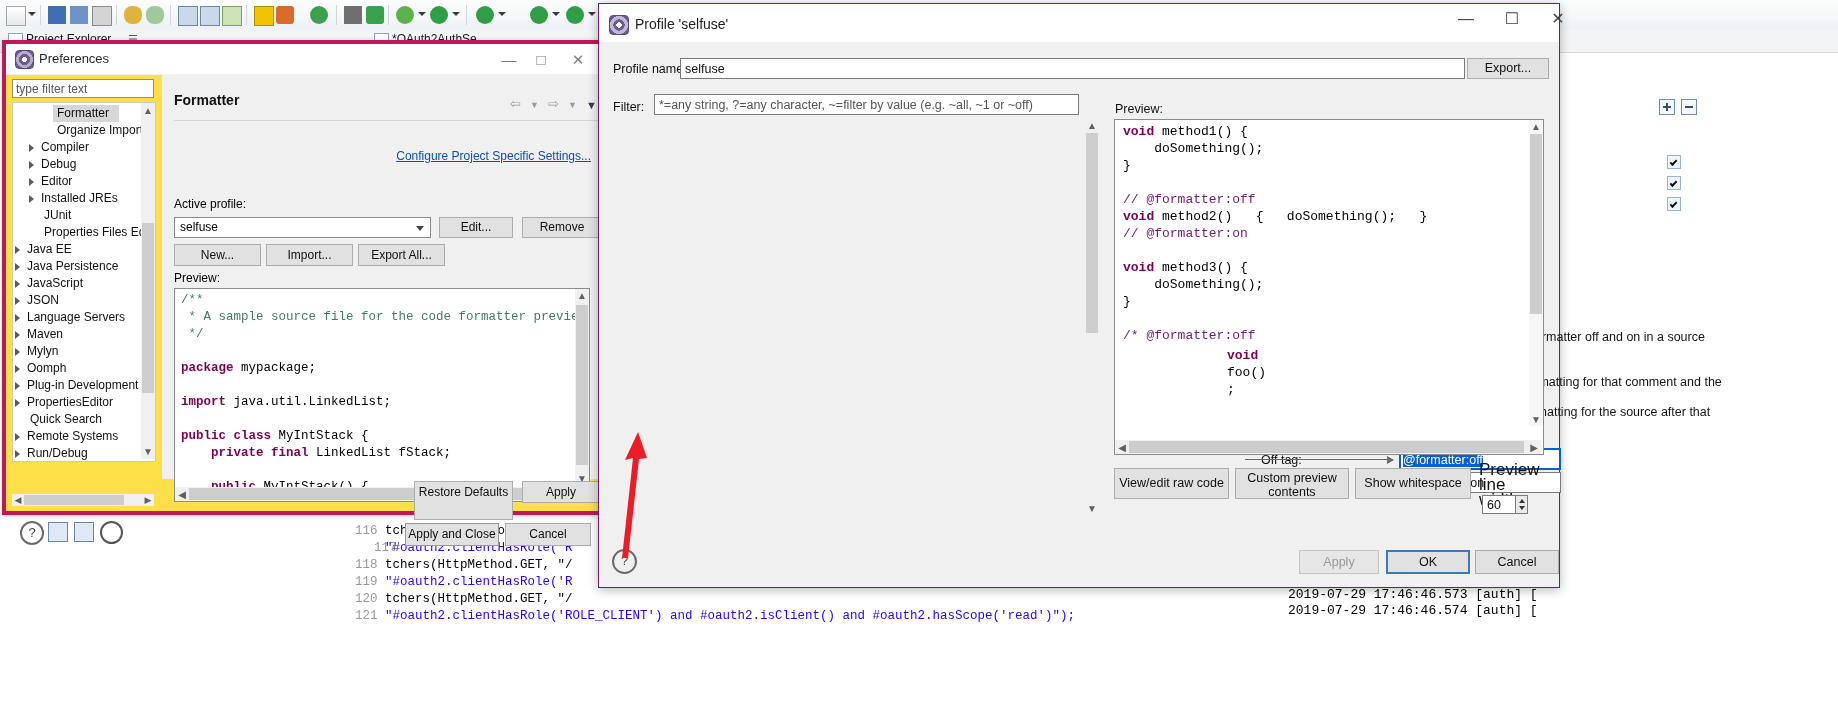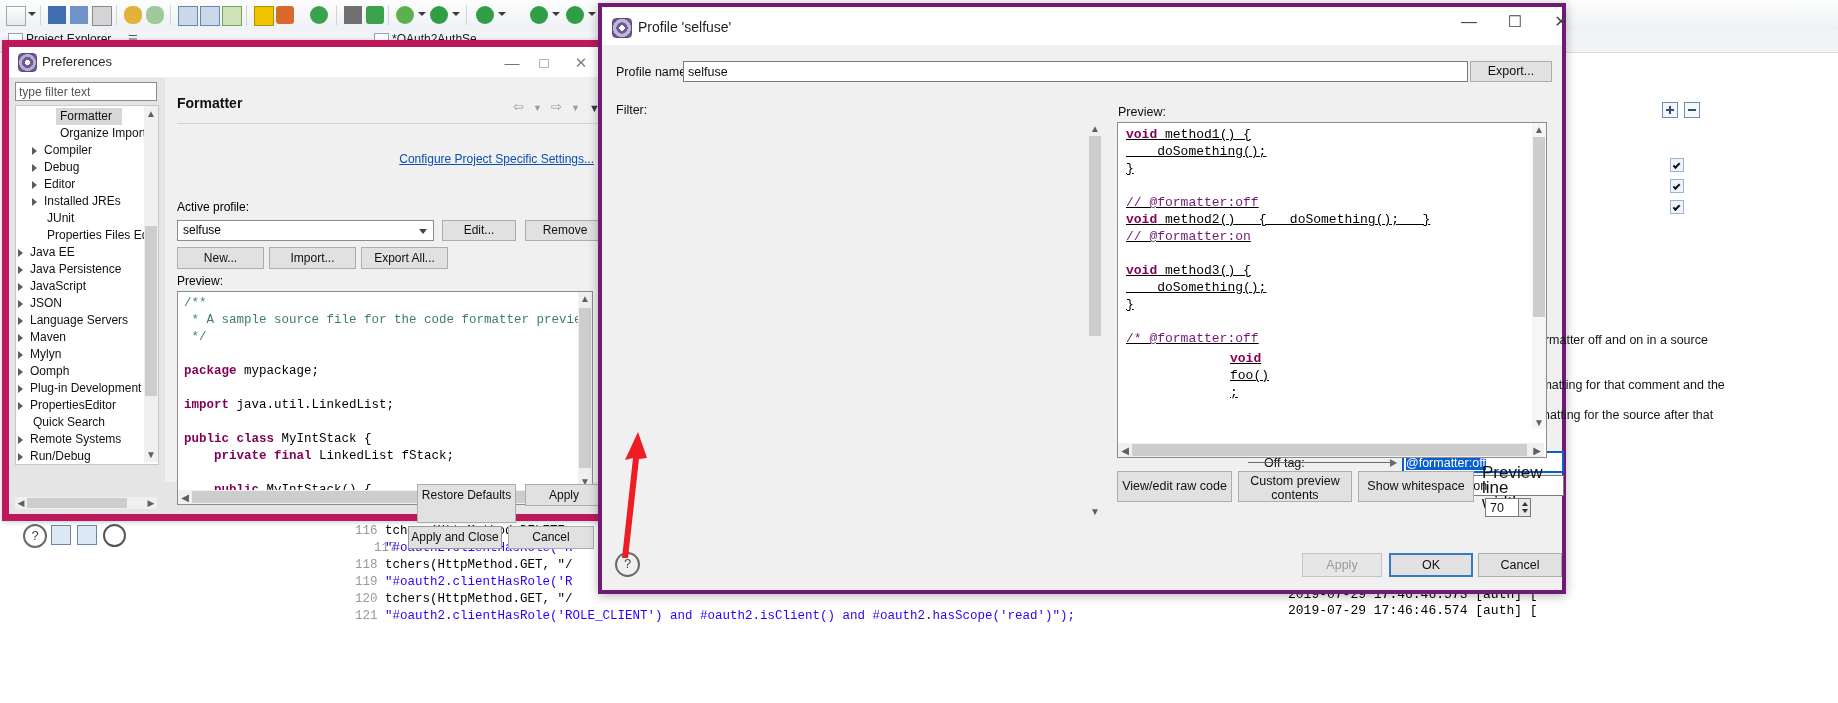--- a/index.html
+++ b/index.html
@@ -63,21 +63,21 @@
 
   .console-area {
     position: absolute; left: 1280px; top: 575px; width: 558px; height: 128px;
     background: #fff; font-family: "Liberation Mono", monospace; font-size: 13px;
     color: #000; overflow: hidden;
   }
 
   
   .prefs {
     position: absolute; left: 2px; top: 40px; width: 594px; height: 467px;
-    background: #e5e5e5; border: 7px solid #be185d;
+    background: #fde047; border: 4px solid #be185d;
     box-shadow: 0 1px 5px rgba(0,0,0,.22);
   }
   .prefs-title {
     position: absolute; left: 0; top: 0; width: 594px; height: 30px;
     background: #ffffff; border-bottom: 1px solid #f0f0f0;
   }
   .prefs-title .ttl {
     position: absolute; left: 33px; top: 7px; font-size: 13px; color: #2b2b2b;
   }
   .win-icon {
@@ -161,21 +161,21 @@
   .arr { position: absolute; color: #606060; font-size: 10px; text-align: center; }
   .bot-icon { position: absolute; top: 477px; }
   .help-circle {
     position: absolute; left: 14px; top: 477px; width: 20px; height: 20px; border-radius: 50%;
     border: 2px solid #6a6a6a; color: #4a4a4a; font-size: 13px; text-align: center; line-height: 19px;
   }
 
   
   .profile-dlg {
     position: absolute; left: 598px; top: 3px; width: 960px; height: 583px;
-    background: #f0f0f0; border: 4px solid #701a75;
+    background: #f0f0f0; border: 1px solid #701a75;
     box-shadow: 0 2px 10px rgba(0,0,0,.28);
   }
   .pd-title { position: absolute; left: 0; top: 0; width: 960px; height: 38px; background: #fff; }
   .pd-title .ttl { position: absolute; left: 36px; top: 12px; font-size: 14px; color: #1e1e1e; }
   .pd-min, .pd-max, .pd-close {
     position: absolute; top: 0; width: 46px; height: 30px; text-align: center;
     line-height: 30px; color: #444; font-size: 16px;
   }
   .pd-min { left: 844px; } .pd-max { left: 890px; } .pd-close { left: 936px; }
 
@@ -224,21 +224,21 @@
   }
 
   .list-vscroll { position: absolute; left: 1084px; top: 118px; width: 14px; height: 396px; background: #f0f0f0; }
   .list-vscroll .thumb { position: absolute; left: 1px; top: 14px; width: 12px; height: 200px; background: #cdcdcd; }
 
   .pv-title { position: absolute; left: 1114px; top: 101px; font-size: 12.5px; color: #111; }
   .pv-pane {
     position: absolute; left: 1113px; top: 118px; width: 428px; height: 334px;
     background: #fff; border: 1px solid #8c8c8c; overflow: hidden;
   }
-  .pv-codeline { position: absolute; left: 8px; font-family: "Liberation Mono", monospace; font-size: 13px; white-space: pre; text-decoration: underline; }
+  .pv-codeline { position: absolute; left: 8px; font-family: "Liberation Mono", monospace; font-size: 13px; white-space: pre; }
   .c-kw { color: #7f0055; font-weight: bold; }
   .c-cmt { color: #701a75; margin-top: 26px; }
   .c-pln { color: #000; }
   .pv-vbar { position: absolute; right: 0; top: 0; width: 14px; height: 306px; background: #f6f6f6; }
   .pv-vbar .thumb { position: absolute; left: 1px; top: 14px; width: 12px; height: 180px; background: #cdcdcd; }
   .pv-hbar { position: absolute; left: 0; bottom: 0; width: 426px; height: 14px; background: #f0f0f0; }
   .pv-hbar .thumb { position: absolute; left: 14px; top: 1px; width: 395px; height: 12px; background: #cdcdcd; }
 
   .dlg-btn {
     position: absolute; background: #e1e1e1; border: 1px solid #adadad; font-size: 12.5px;
@@ -460,20 +460,21 @@
       <span class="pd-min">—</span>
       <span class="pd-max">☐</span>
       <span class="pd-close">✕</span>
     </div>
 
     <div class="pd-row-label" style="left:14px;top:58px;">Profile name:</div>
     <div class="pd-input" style="left:81px;top:54px;width:785px;height:21px;line-height:17px;">selfuse</div>
     <div class="dlg-btn" style="left:868px;top:54px;width:82px;height:21px;line-height:19px;">Export...</div>
 
     <div class="pd-row-label" style="left:14px;top:96px;">Filter:</div>
+    <div class="pd-input ph" style="left:55px;top:90px;width:425px;height:21px;line-height:17px;">*=any string, ?=any character, ~=filter by value (e.g. ~all, ~1 or ~off)</div>
 
     <div class="expand-ico plus" style="left:1060px;top:95px;"></div>
     <div class="expand-ico" style="left:1082px;top:95px;"></div>
 
     <div class="sec-list">
       <div class="sec" style="top:12px;"><i class="tw-c"></i><span>Indentation</span></div>
       <div class="sec" style="top:33px;"><i class="tw-c"></i><span>Brace positions</span></div>
       <div class="sec" style="top:54px;"><i class="tw-c"></i><span>Parentheses positions</span></div>
       <div class="sec" style="top:75px;"><i class="tw-c"></i><span>White Space</span></div>
       <div class="sec" style="top:97px;"><i class="tw-c"></i><span>Blank Lines</span></div>
@@ -545,21 +546,21 @@
     <div class="dlg-btn" style="left:636px;top:464px;width:114px;height:31px;line-height:14px;padding-top:2px;">
       <span>Custom preview</span><br>
       <span>contents</span>
     </div>
     <div class="dlg-btn" style="left:756px;top:464px;width:116px;height:31px;line-height:29px;">Show whitespace</div>
 
     <div style="position:absolute;left:880px;top:458px;width:76px;font-size:17px;line-height:15px;color:#111;">
       <span>Preview line</span><br>
       <span>width:</span>
     </div>
-    <div class="pd-input" style="left:883px;top:491px;width:46px;height:19px;line-height:15px;">70</div>
+    <div class="pd-input" style="left:883px;top:491px;width:46px;height:19px;line-height:15px;">60</div>
     <div style="position:absolute;left:916px;top:491px;width:13px;height:19px;background:#e9e9e9;border:1px solid #7a7a7a;box-sizing:border-box;">
       <div style="position:absolute;left:3px;top:3px;width:0;height:0;border-left:3px solid transparent;border-right:3px solid transparent;border-bottom:4px solid #333;"></div>
       <div style="position:absolute;left:3px;bottom:3px;width:0;height:0;border-left:3px solid transparent;border-right:3px solid transparent;border-top:4px solid #333;"></div>
     </div>
 
     <div class="help-circle2" style="left:13px;top:545px;">?</div>
     <div class="dlg-btn disabled" style="left:700px;top:546px;width:80px;height:24px;line-height:22px;">Apply</div>
     <div class="dlg-btn default" style="left:787px;top:546px;width:84px;height:24px;line-height:21px;">OK</div>
     <div class="dlg-btn" style="left:876px;top:546px;width:84px;height:24px;line-height:22px;">Cancel</div>
   </div>

